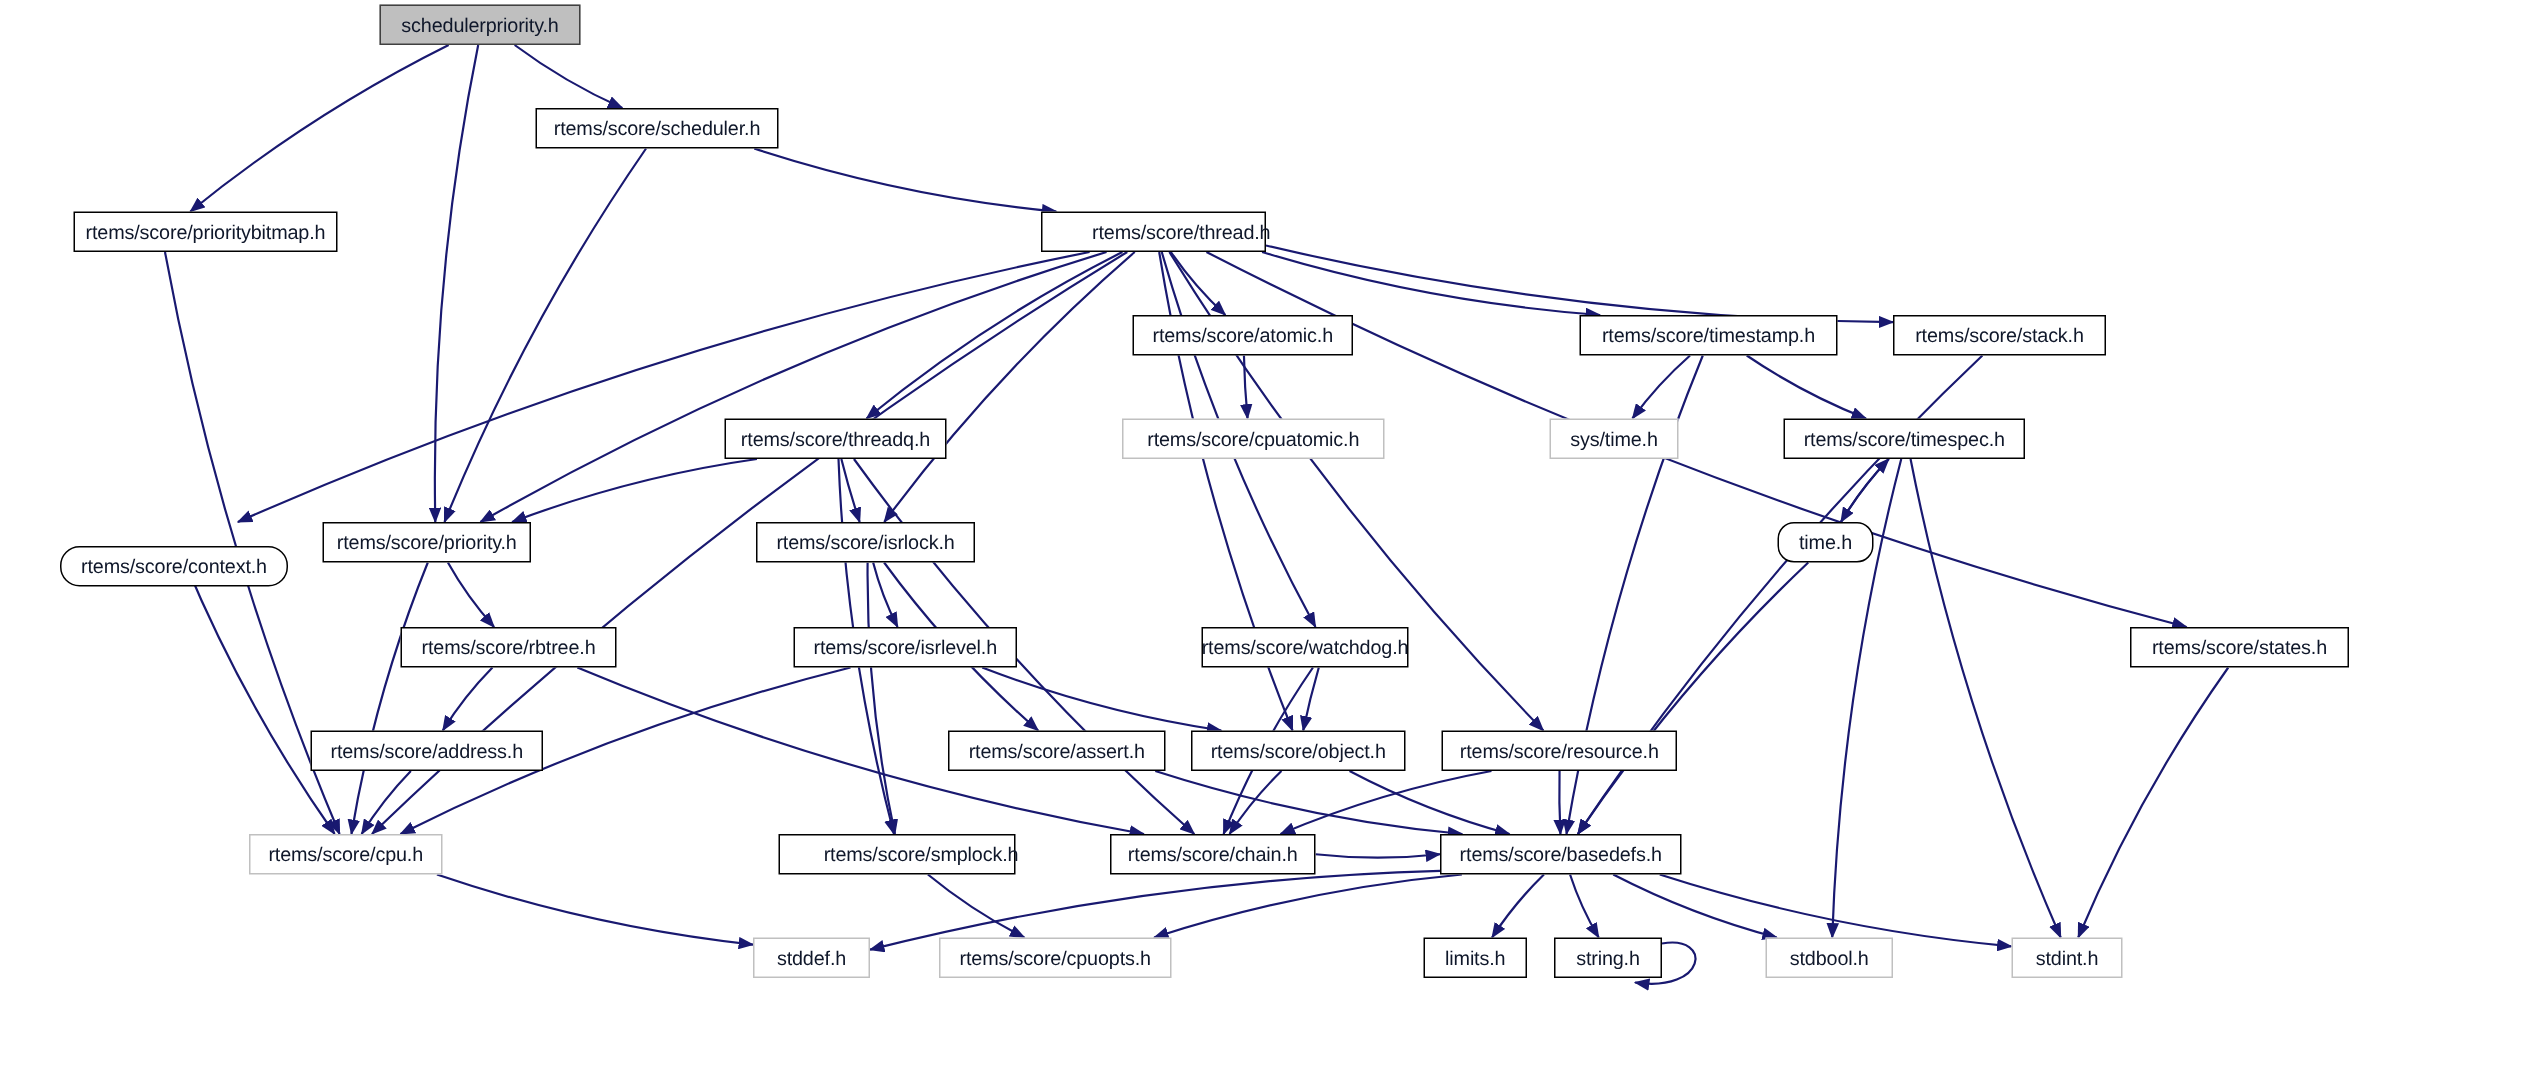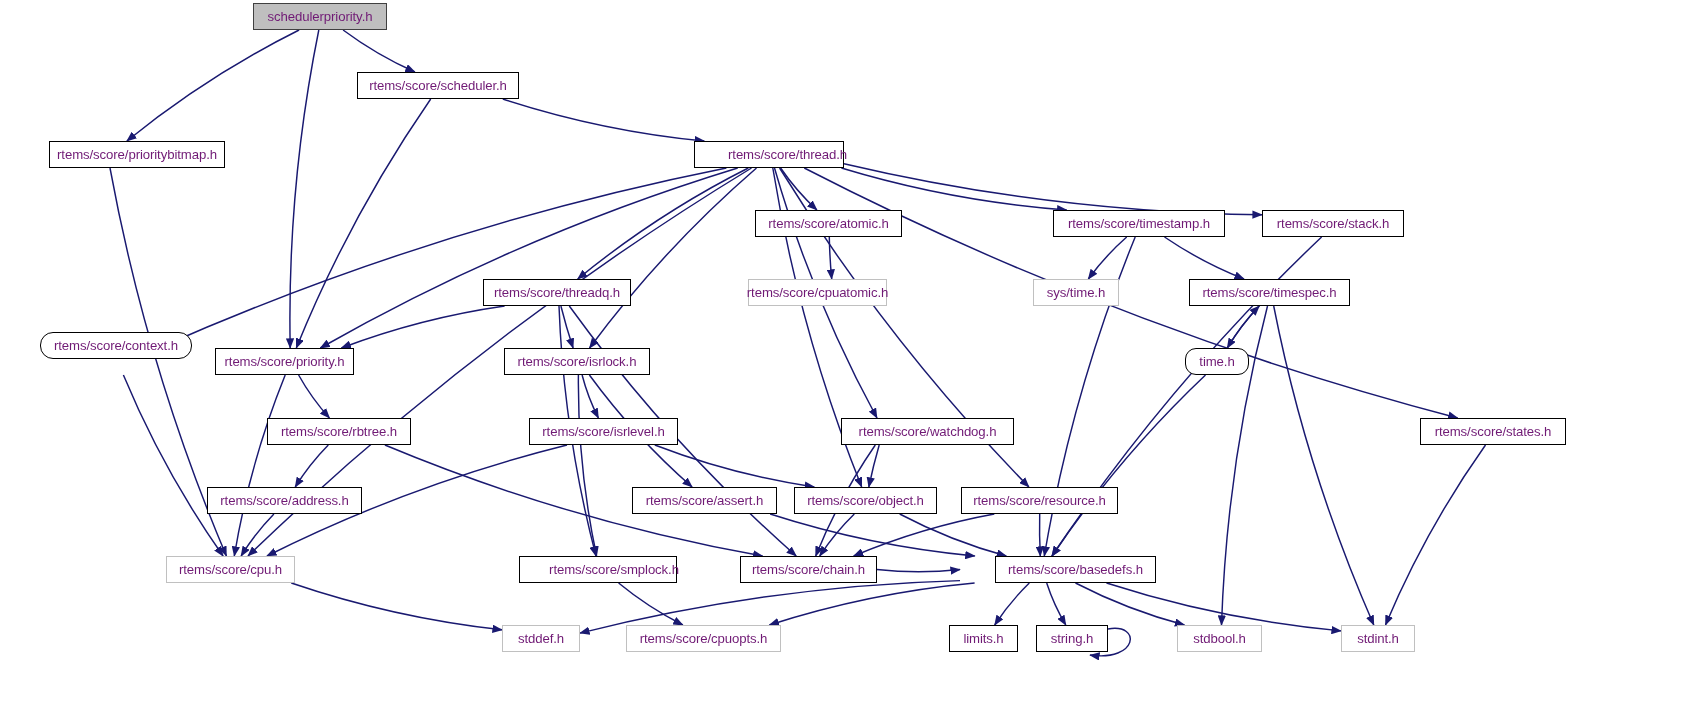--- a/index.html
+++ b/index.html
@@ -28,21 +28,21 @@
   }
   .node {
     position: absolute;
     box-sizing: border-box;
     display: flex;
     align-items: center;
     justify-content: center;
     height: 27px;
     border: 1px solid #000000;
     background: #ffffff;
-    color: #701a75;
+    color: #0f172a;
     font-size: 13.2px;
     line-height: 1;
     white-space: nowrap;
     letter-spacing: -0.1px;
     padding: 0 7px;
     cursor: pointer;
   }
   .node.root {
     background: #bfbfbf;
     border-color: #404040;
@@ -147,48 +147,48 @@
       </div>
       <div class="node" style="left: 1053px; top: 210px; width: 172px;">
         <span class="node-label">rtems/score/timestamp.h</span>
       </div>
       <div class="node" style="left: 1262px; top: 210px; width: 142px;">
         <span class="node-label">rtems/score/stack.h</span>
       </div>
       <div class="node" style="left: 483px; top: 279px; width: 148px;">
         <span class="node-label">rtems/score/threadq.h</span>
       </div>
-      <div class="node external" style="left: 748px; top: 279px; width: 139px;">
+      <div class="node external" style="left: 748px; top: 279px; width: 175px;">
         <span class="node-label">rtems/score/cpuatomic.h</span>
       </div>
       <div class="node external" style="left: 1033px; top: 279px; width: 86px;">
         <span class="node-label">sys/time.h</span>
       </div>
       <div class="node" style="left: 1189px; top: 279px; width: 161px;">
         <span class="node-label">rtems/score/timespec.h</span>
       </div>
-      <div class="node" style="left: 40px; top: 332px; width: 152px; border-radius: 13px;">
+      <div class="node" style="left: 40px; top: 364px; width: 152px; border-radius: 13px;">
         <span class="node-label">rtems/score/context.h</span>
       </div>
       <div class="node" style="left: 215px; top: 348px; width: 139px;">
         <span class="node-label">rtems/score/priority.h</span>
       </div>
       <div class="node" style="left: 504px; top: 348px; width: 146px;">
         <span class="node-label">rtems/score/isrlock.h</span>
       </div>
       <div class="node" style="left: 1185px; top: 348px; width: 64px; border-radius: 11px;">
         <span class="node-label">time.h</span>
       </div>
       <div class="node" style="left: 267px; top: 418px; width: 144px;">
         <span class="node-label">rtems/score/rbtree.h</span>
       </div>
       <div class="node" style="left: 529px; top: 418px; width: 149px;">
         <span class="node-label">rtems/score/isrlevel.h</span>
       </div>
-      <div class="node" style="left: 801px; top: 418px; width: 173px; margin-left: 40px;">
+      <div class="node" style="left: 801px; top: 418px; width: 138px;">
         <span class="node-label">rtems/score/watchdog.h</span>
       </div>
       <div class="node" style="left: 1420px; top: 418px; width: 146px;">
         <span class="node-label">rtems/score/states.h</span>
       </div>
       <div class="node" style="left: 207px; top: 487px; width: 155px;">
         <span class="node-label">rtems/score/address.h</span>
       </div>
       <div class="node" style="left: 632px; top: 487px; width: 145px;">
         <span class="node-label">rtems/score/assert.h</span>
@@ -201,21 +201,21 @@
       </div>
       <div class="node external" style="left: 166px; top: 556px; width: 129px;">
         <span class="node-label">rtems/score/cpu.h</span>
       </div>
       <div class="node" style="left: 519px; top: 556px; width: 158px; padding-left: 39px;">
         <span class="node-label">rtems/score/smplock.h</span>
       </div>
       <div class="node" style="left: 740px; top: 556px; width: 137px;">
         <span class="node-label">rtems/score/chain.h</span>
       </div>
-      <div class="node" style="left: 960px; top: 556px; width: 161px; margin-left: 35px;">
+      <div class="node" style="left: 960px; top: 556px; width: 161px;">
         <span class="node-label">rtems/score/basedefs.h</span>
       </div>
       <div class="node external" style="left: 502px; top: 625px; width: 78px;">
         <span class="node-label">stddef.h</span>
       </div>
       <div class="node external" style="left: 626px; top: 625px; width: 155px;">
         <span class="node-label">rtems/score/cpuopts.h</span>
       </div>
       <div class="node" style="left: 949px; top: 625px; width: 69px;">
         <span class="node-label">limits.h</span>

